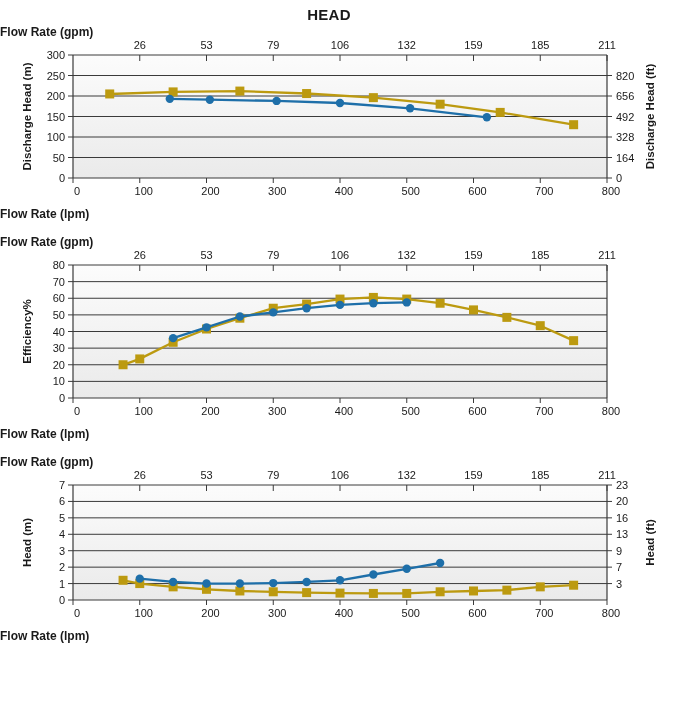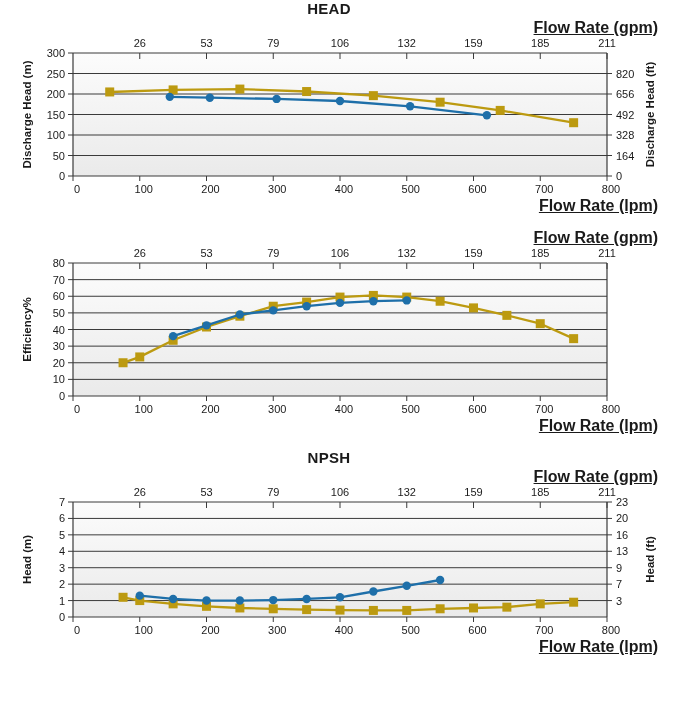--- a/index.html
+++ b/index.html
@@ -1,21 +1,21 @@
 <!DOCTYPE html>
 <html><head>
 <meta charset="utf-8">
 <style>
   html,body{margin:0;padding:0;background:#ffffff;}
   body{width:674px;font-family:"Liberation Sans",sans-serif;color:#1a1a1a;}
-  .page{width:658px;}
+  .page{width:658px;padding-top:6px;}
   .chart-section{margin-bottom:14px;}
   .chart-title{margin:0;text-align:center;font-size:15px;font-weight:bold;letter-spacing:.3px;}
-  .axis-top-label,.axis-bottom-label{text-align:right;font-size:16px;font-weight:bold;margin:2px 0 0 0;text-decoration:underline;}
-  .axis-bottom-label{margin-top:0;}
+  .axis-top-label,.axis-bottom-label{text-align:left;font-size:12px;font-weight:bold;margin:2px 0 0 0;}
+  .axis-bottom-label{margin-top:8px;}
   svg{display:block;}
   .tick-text{font-family:"Liberation Sans",sans-serif;font-size:11px;fill:#1a1a1a;}
   .axis-title-text{font-family:"Liberation Sans",sans-serif;font-size:11.5px;font-weight:bold;fill:#1a1a1a;}
 </style>
 </head>
 <body>
 
 <div class="page">
 
   <section class="chart-section">
@@ -239,21 +239,20 @@
           <circle cx="306.625" cy="59.224999999999994" r="4.2" fill="#1e6fa9"></circle>
           <circle cx="340" cy="55.900000000000006" r="4.2" fill="#1e6fa9"></circle>
           <circle cx="373.375" cy="54.2375" r="4.2" fill="#1e6fa9"></circle>
           <circle cx="406.75" cy="53.40625" r="4.2" fill="#1e6fa9"></circle>
         </g>
       </svg>
     <div class="axis-bottom-label">Flow Rate (lpm)</div>
   </section>
 
   <section class="chart-section">
-    <h2 class="chart-title">NPSH</h2>
     <div class="axis-top-label">Flow Rate (gpm)</div>
     <svg id="svg-chart-2" viewBox="0 0 674 152" width="674" height="152">
         <defs>
           <linearGradient id="bg2" x1="0" y1="0" x2="0" y2="1">
             <stop offset="0%" stop-color="#fcfcfc"></stop>
             <stop offset="100%" stop-color="#eaeaea"></stop>
           </linearGradient>
         </defs>
         <rect x="73" y="16" width="534" height="115" fill="url(#bg2)"></rect>
         <g>

